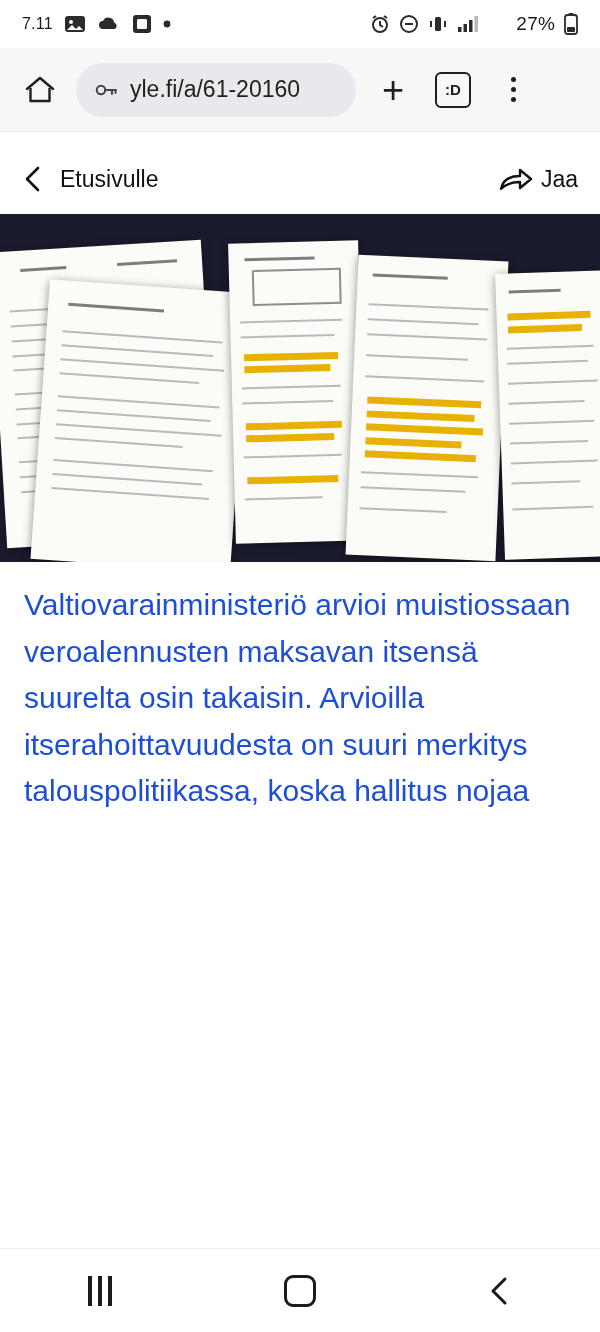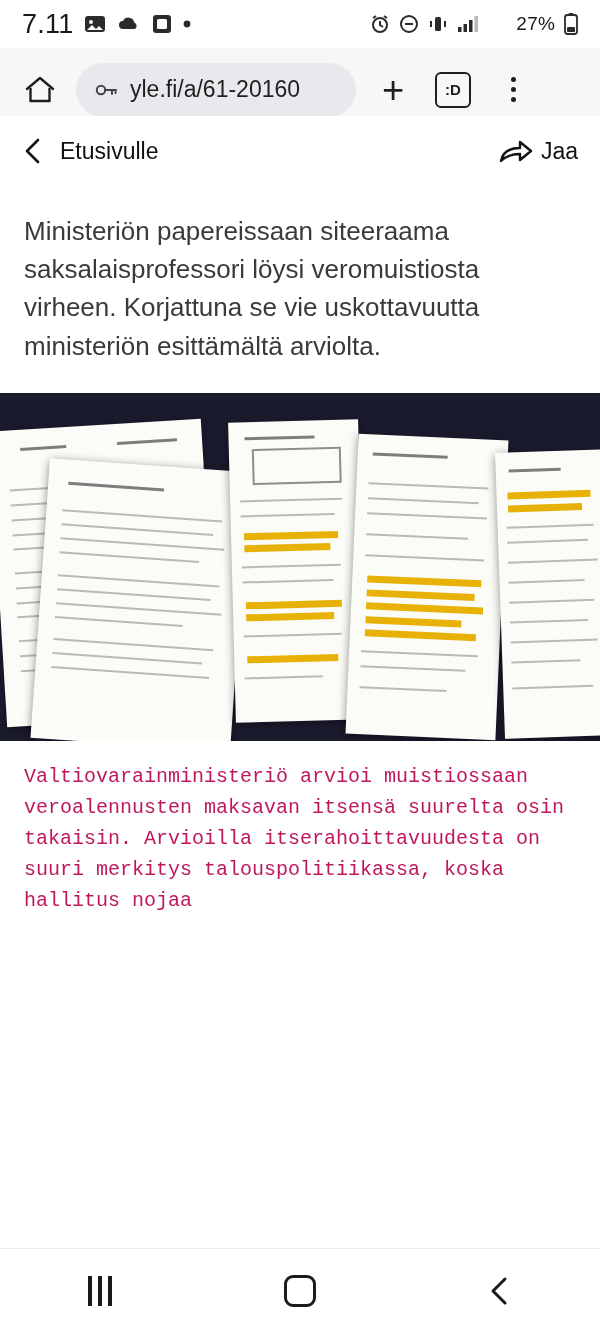--- a/index.html
+++ b/index.html
@@ -15,21 +15,21 @@
   .statusbar {
     height: 48px;
     display: flex;
     align-items: center;
     padding: 0 22px;
     background: #ffffff;
     color: #1a1a1a;
     font-size: 21px;
   }
   .status-left { display: flex; align-items: center; gap: 11px; }
-  .status-time { font-size: 27px; font-weight: 400; letter-spacing: .2px; }
+  .status-time { font-size: 16px; font-weight: 400; letter-spacing: .2px; }
   .status-right { margin-left: auto; display: flex; align-items: center; gap: 9px; }
   .sicon { display: inline-flex; align-items: center; justify-content: center; }
   .battery-text { font-size: 19px; letter-spacing: .2px; margin-left: 28px; }
 
   
   .chrome {
     height: 84px;
     background: #f7f7f8;
     display: flex;
     align-items: center;
@@ -108,43 +108,42 @@
     background: #fbfbf8;
     box-shadow: 0 2px 10px rgba(0,0,0,.45);
     overflow: hidden;
   }
   .doc .ln { position: absolute; left: 8%; height: 2px; background: #b9b9b9; }
   .doc .hl { position: absolute; left: 10%; height: 7px; background: #e8b106; }
   .doc .hd { position: absolute; height: 3px; background: #7d7d7d; }
 
   .caption {
     padding: 20px 24px 0 24px;
-    font-size: 20px;
+    font-size: 30px;
     line-height: 1.55;
-    color: #be185d;
-    font-family: Liberation Mono, monospace;
+    color: #1d4ed8;
   }
 
   
   .navbar {
     position: absolute;
     left: 0; bottom: 0;
     width: 600px; height: 84px;
     background: #ffffff;
     display: flex;
     align-items: center;
     justify-content: space-around;
     border-top: 1px solid #ececec;
   }
   .navbtn { width: 90px; height: 60px; display: flex; align-items: center; justify-content: center; }
   .nav-recent { display: flex; gap: 6px; }
   .nav-recent i { width: 4px; height: 30px; background: #1b1b1b; display: block; }
   .nav-home { width: 32px; height: 32px; border: 3.5px solid #1b1b1b; border-radius: 9px; }
 
-  .content-clip { position: absolute; left:0; top:116px; width:600px; height:1116px; overflow:hidden; }
+  .content-clip { position: absolute; left:0; top:144px; width:600px; height:1116px; overflow:hidden; }
   .caption-fade {
     position: absolute; left:0; bottom:0; width:600px; height:34px;
     background: linear-gradient(to bottom, rgba(255,255,255,0), #ffffff 88%);
   }
 </style>
 </head>
 <body>
 
 <div class="statusbar">
   <div class="status-left">
@@ -260,21 +259,20 @@
         <span class="sicon">
           <svg width="34" height="28" viewBox="0 0 34 28">
               <path d="M2 24c2-10 10-13 19-13V5l11 9-11 9v-6c-8 0-14 2-19 7z" fill="none" stroke="#111" stroke-width="2.4" stroke-linejoin="round"></path>
             </svg>
         </span>
         <span class="share-label">Jaa</span>
       </div>
     </div>
 
 
-    <p class="standfirst">Ministeriön papereissaan siteeraama saksalaisprofessori löysi veromuistiosta virheen. Korjattuna se vie uskottavuutta ministeriön esittämältä arviolta.</p>
 
     <div class="hero">
 
       <div class="doc" style="left:-2px; top:32px; width:212px; height:296px; transform:rotate(-3.5deg);">
         <div class="hd" style="left:14%; top:6%; width:22%;"></div>
         <div class="hd" style="left:60%; top:6%; width:28%;"></div>
         <div class="ln" style="top:20%; width:78%;"></div>
         <div class="ln" style="top:25%; width:82%;"></div>
         <div class="ln" style="top:30%; width:74%;"></div>
         <div class="ln" style="top:35%; width:80%;"></div>

